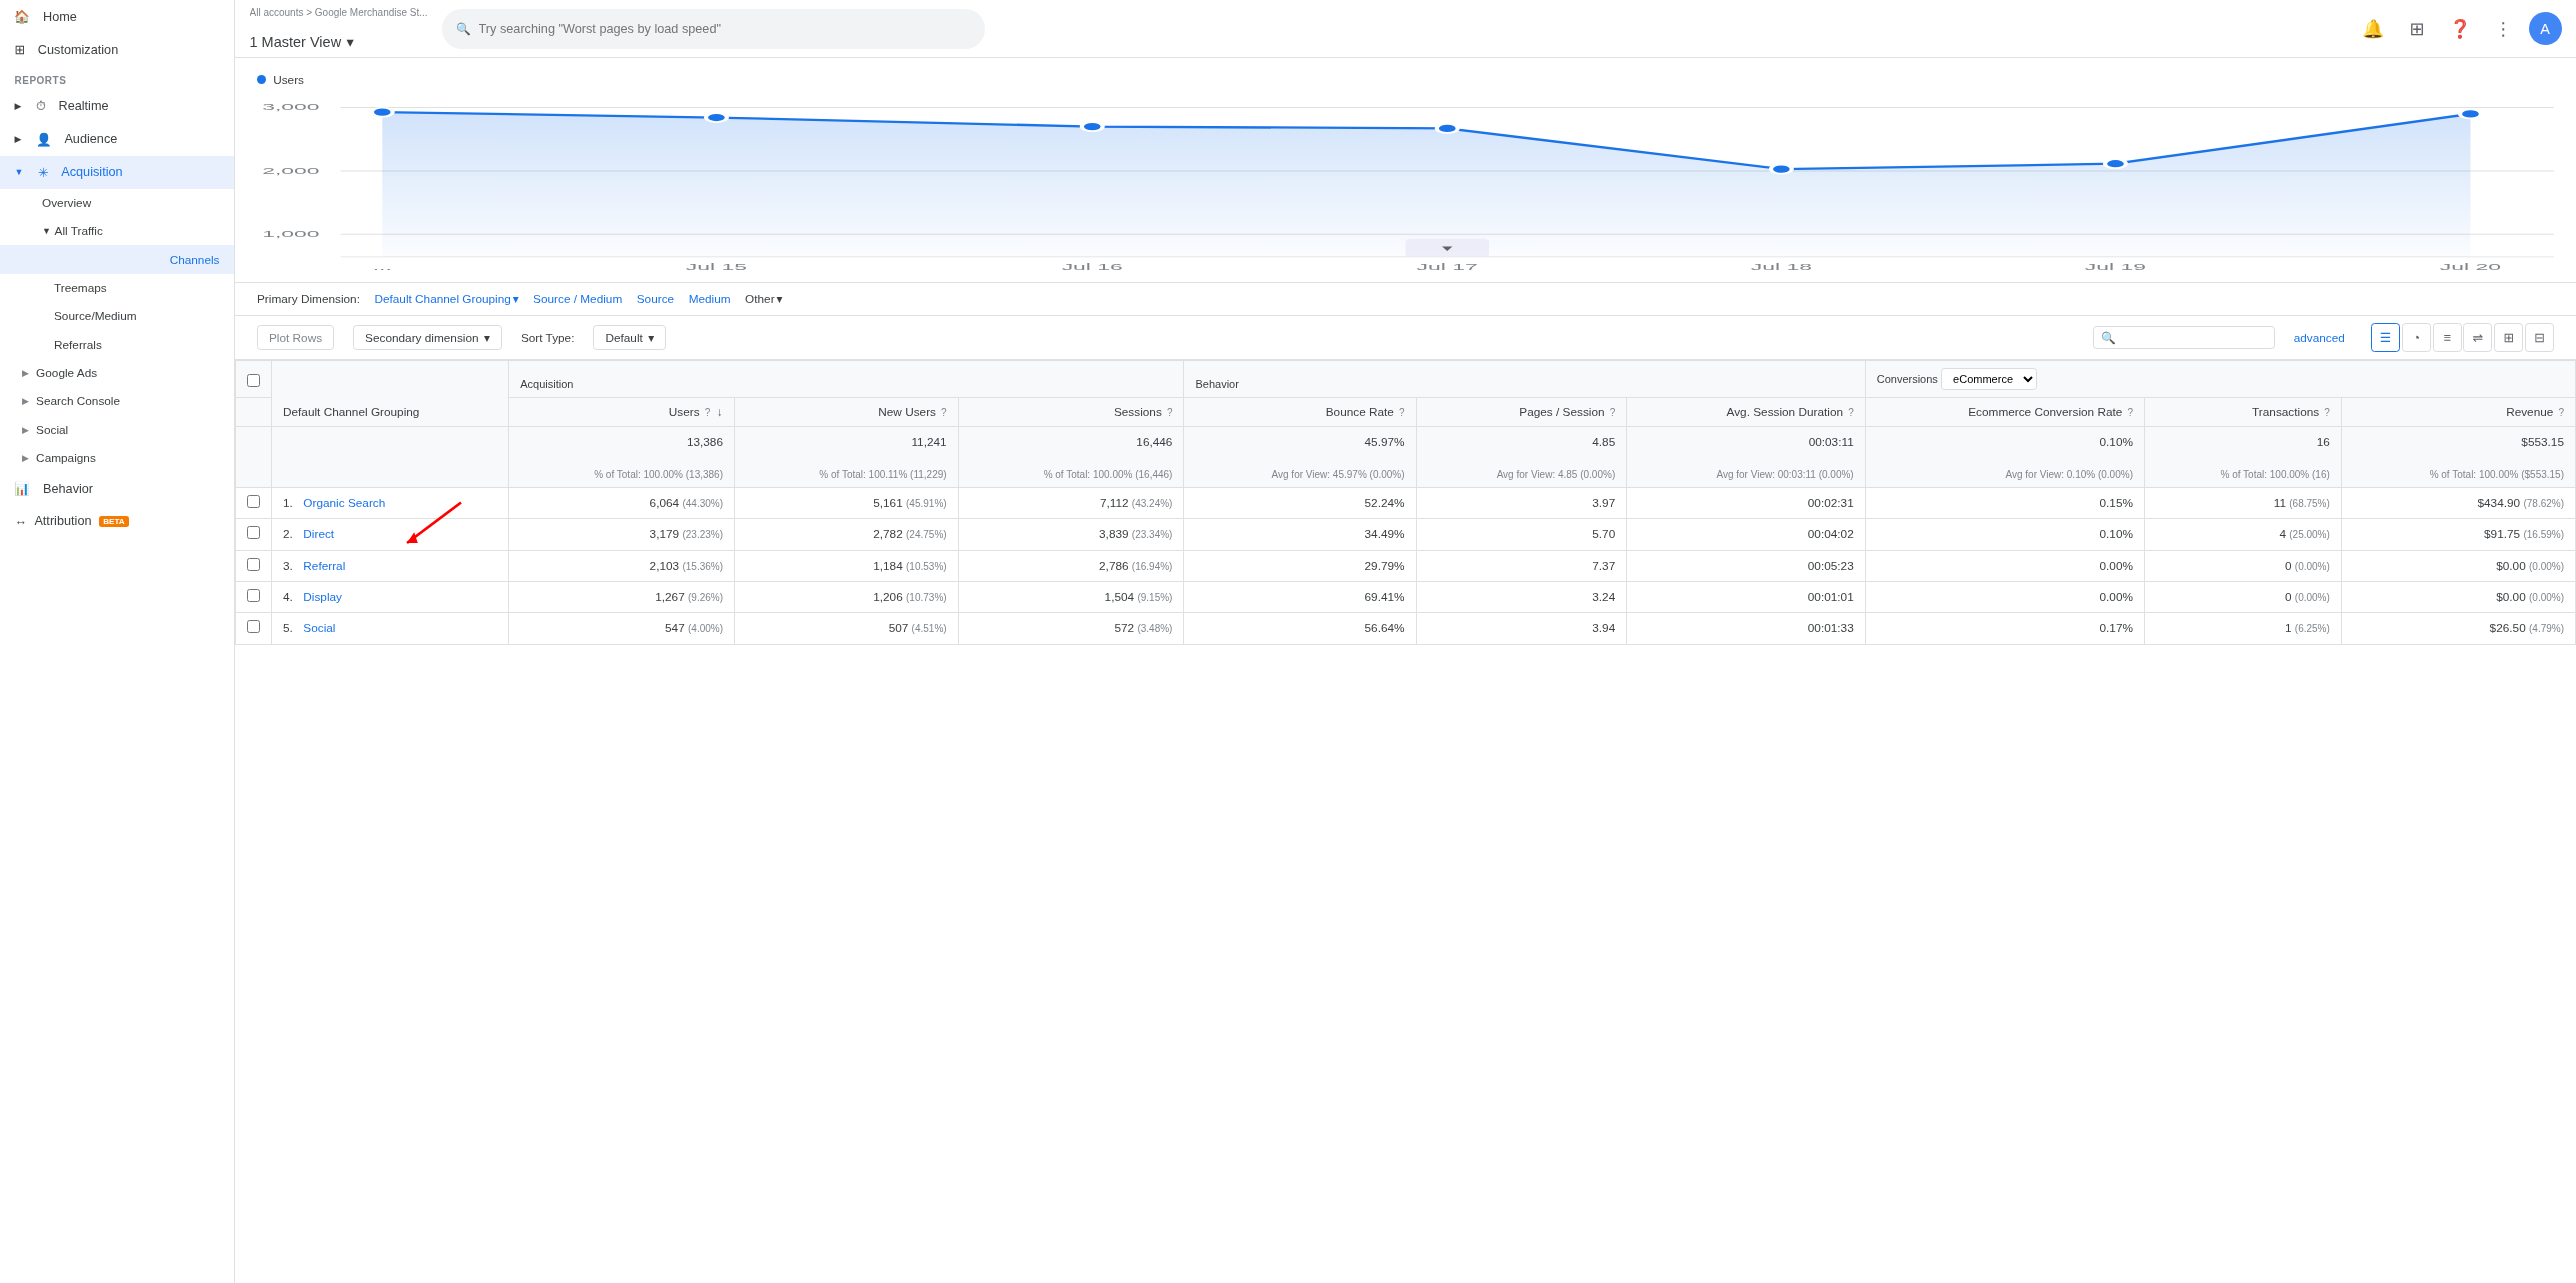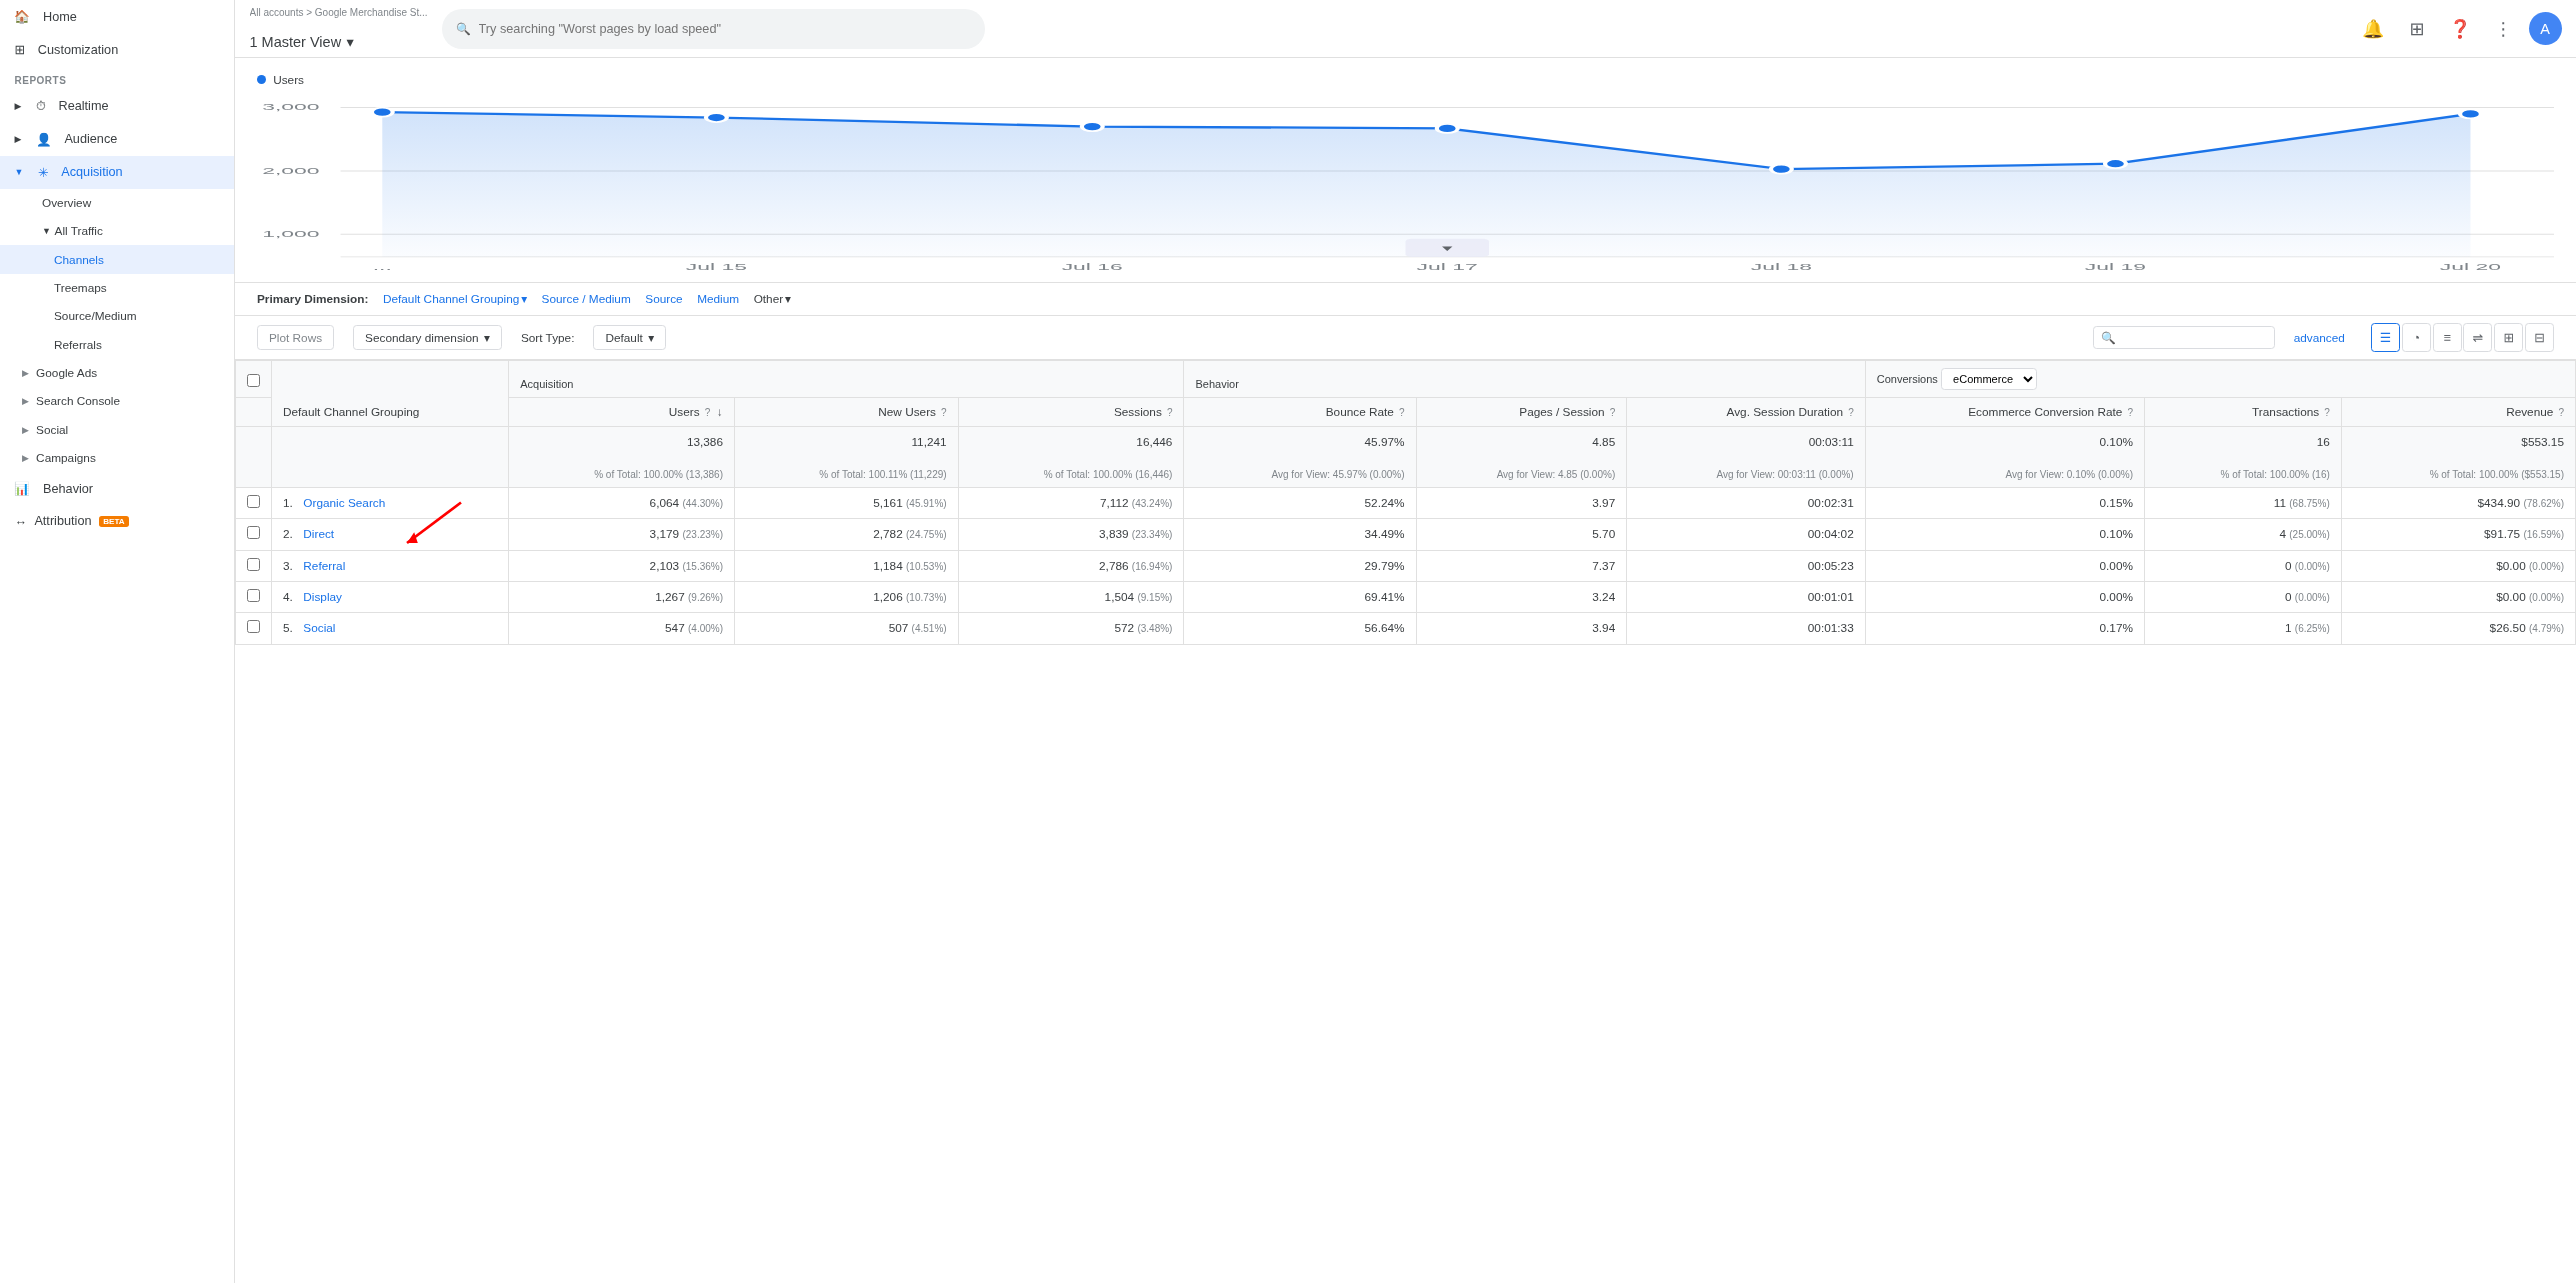--- a/index.html
+++ b/index.html
@@ -38,21 +38,21 @@
     .sidebar-section-label {
       font-size: 10px; font-weight: 700; color: #80868b;
       padding: 9px 14.5px 3.6px 14.5px; letter-spacing: 0.5px;
     }
     .sidebar-sub-item {
       display: flex; align-items: center; padding: 7.2px 14.5px 7.2px 42px;
       cursor: pointer; color: #3c4043; font-size: 11.8px;
     }
     .sidebar-sub-item.active { color: #1a73e8; background: #e8f0fe; }
     .sidebar-sub-item.level2 { padding-left: 54px; }
-    .sidebar-sub-item.level2.active { color: #1a73e8; }
+    .sidebar-sub-item.level2.active { color: #1a73e8; justify-content: flex-end; }
     .sidebar-nav-item .arrow { font-size: 9px; margin-right: 1.8px; }
 
     
     #main {
       flex: 1;
       display: flex;
       flex-direction: column;
       overflow: hidden;
       height: 100vh;
     }
@@ -116,21 +116,21 @@
     .chart-container {
       position: relative; height: 181px; width: 100%;
     }
     .chart-svg { width: 100%; height: 100%; }
 
     
     .table-controls {
       padding: 9px 22px; border-bottom: 0.9px solid #e0e0e0;
       display: flex; align-items: center; gap: 14.5px; flex-wrap: wrap;
     }
-    .primary-dim-label { font-size: 11.8px; color: #3c4043; font-weight: 700; }
+    .primary-dim-label { font-size: 11.8px; color: #3c4043; font-weight: 400; }
     .dim-link { color: #1a73e8; font-size: 11.8px; cursor: pointer; text-decoration: none; }
     .dim-dropdown {
       color: #1a73e8; font-size: 11.8px; cursor: pointer;
       display: flex; align-items: center; gap: 1.8px;
     }
     .other-link {
       display: flex; align-items: center; gap: 1.8px;
       color: #3c4043; font-size: 11.8px; cursor: pointer; justify-content: center;
     }
 

